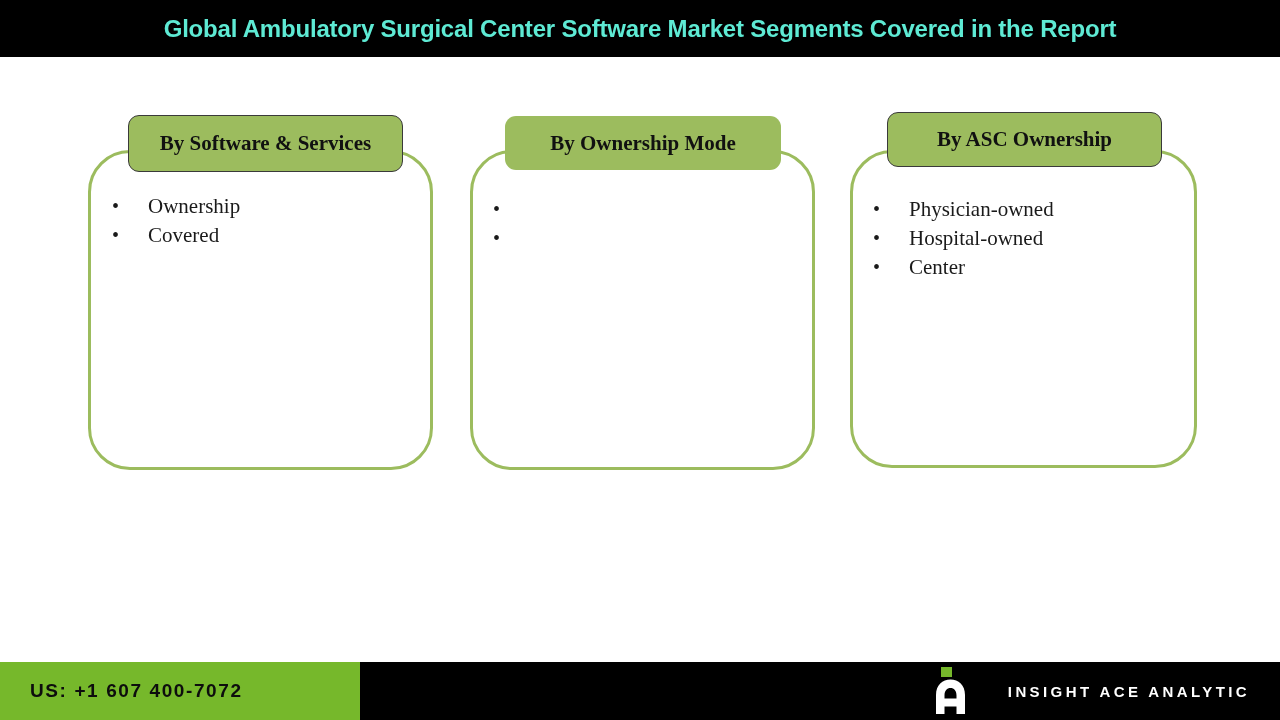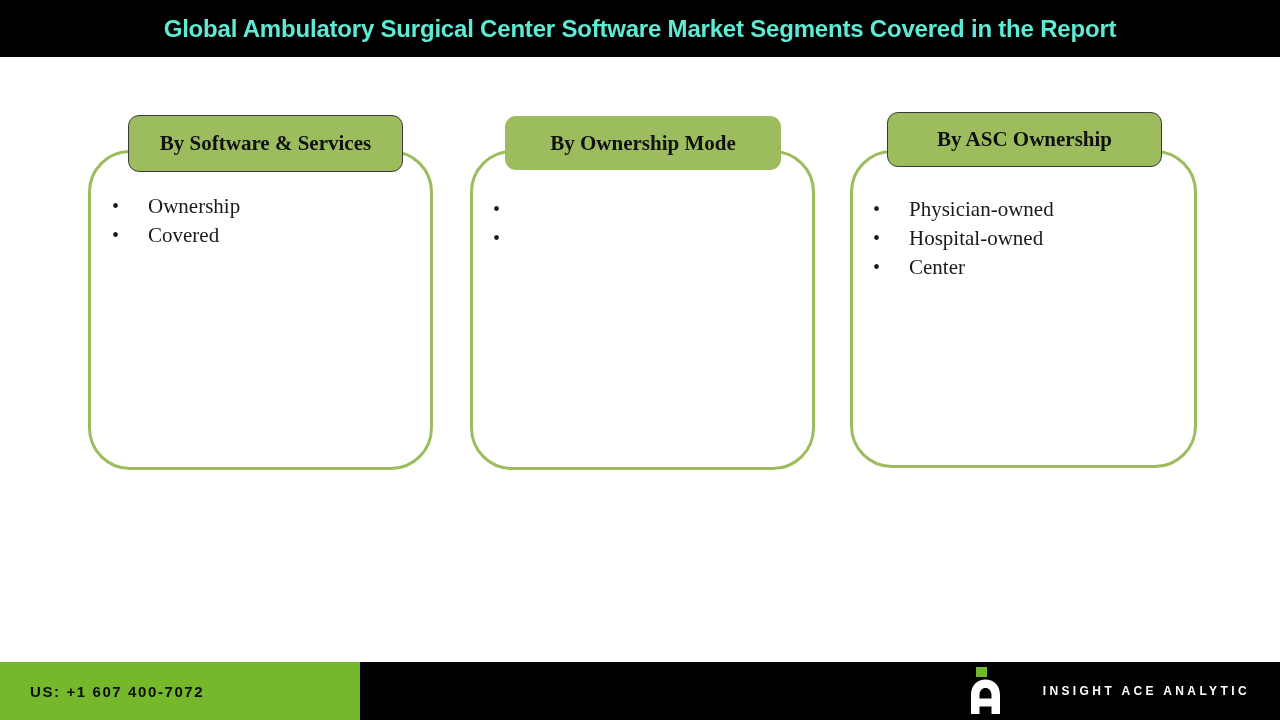--- a/index.html
+++ b/index.html
@@ -133,21 +133,21 @@
     height: 58px;
     background: #76b82b;
     display: flex;
     align-items: center;
   }
   .footer-phone-text {
     margin-left: 30px;
     color: #0d0d0d;
     font-family: "Liberation Sans", sans-serif;
     font-weight: bold;
-    font-size: 15px;
+    font-size: 19px;
     letter-spacing: 1.6px;
     white-space: nowrap;
   }
   .footer-brand {
     position: absolute;
     right: 30px;
     top: 0;
     height: 58px;
     display: flex;
     align-items: center;
@@ -157,21 +157,21 @@
     width: 46px;
     height: 48px;
     margin-right: 32px;
     flex: 0 0 46px;
   }
   .brand-mark svg { display: block; }
   .brand-name {
     color: #ffffff;
     font-family: "Liberation Sans", sans-serif;
     font-weight: bold;
-    font-size: 12px;
+    font-size: 15px;
     letter-spacing: 3.4px;
     white-space: nowrap;
     text-align: right;
   }
 </style>
 </head>
 <body>
 
 <div class="title-bar">
   <div class="title-text">Global Ambulatory Surgical Center Software Market Segments Covered in the Report</div>

